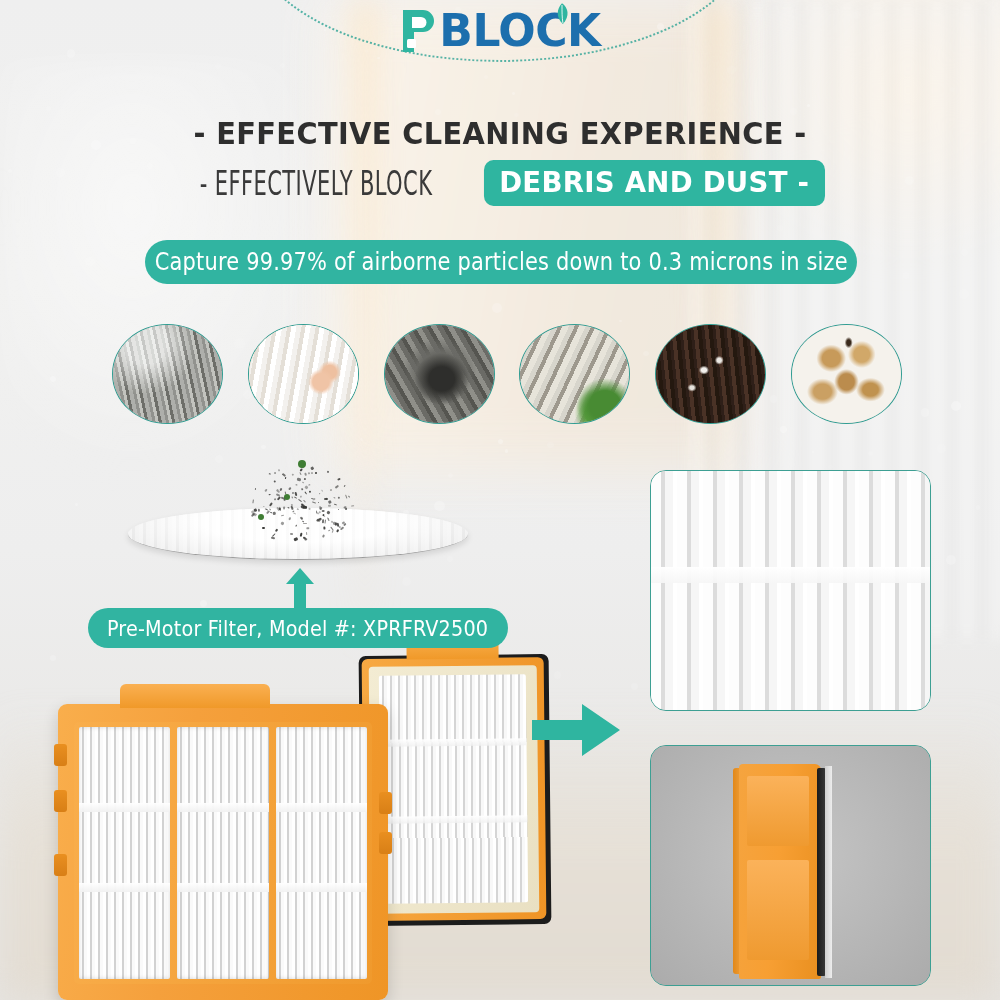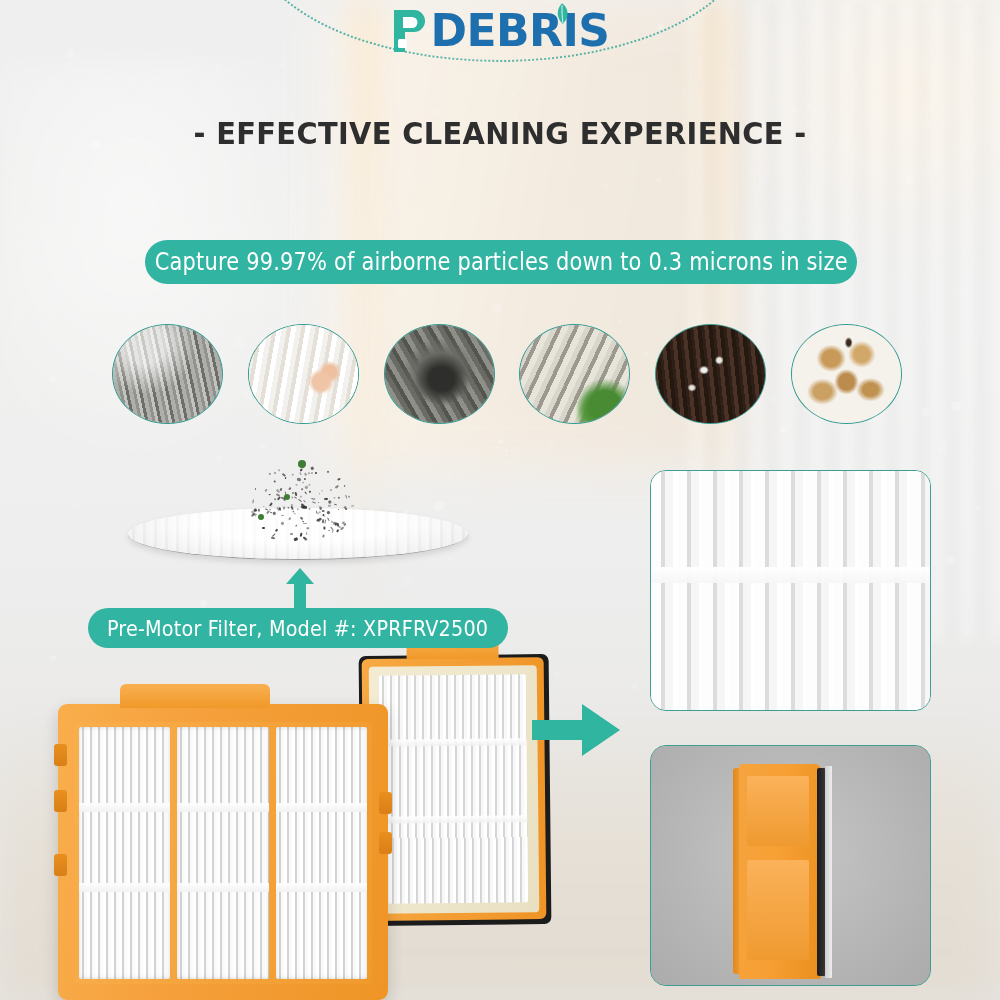--- a/index.html
+++ b/index.html
@@ -441,31 +441,35 @@
 <div id="header">
   <div class="arc"></div>
   <div class="logo-wrap">
     <div class="logo-p">
       <svg viewBox="0 0 38 50" width="38" height="50">
         <path d="M4 4 h20 a11 11 0 0 1 0 22 h-9 v20 h-11 z" fill="#2fb5a0"></path>
         <path d="M13 11 h9 a5.5 5.5 0 0 1 0 11 h-9 z" fill="#ffffff"></path>
         <rect x="8" y="33" width="9" height="9" rx="1.5" fill="#ffffff"></rect>
       </svg>
     </div>
-    <div class="logo-text">DEBRIS</div>
+    <div class="logo-text">BLOCK</div>
 
   </div>
   <svg class="leaf" style="position:absolute;left:553px;top:2px;" width="20" height="26" viewBox="0 0 20 26">
     <path d="M10 1 C17 6 19 15 11 24 C3 17 4 7 10 1 Z" fill="#2fb5a0"></path>
     <path d="M10 3 C10 10 10 17 11 23" stroke="#ffffff" stroke-width="1.1" fill="none" opacity=".85"></path>
   </svg>
 </div>
 
 <div id="headline-block">
   <div class="h-line1">- EFFECTIVE CLEANING EXPERIENCE -</div>
+  <div class="h-line2">
+    <span class="h-thin">- EFFECTIVELY BLOCK</span>
+    <span class="pill-dark">DEBRIS AND DUST -</span>
+  </div>
 </div>
 
 <div id="subtitle-pill">
   <span class="txt">Capture 99.97% of airborne particles down to 0.3 microns in size</span>
 </div>
 
 <div id="circle-row">
     <div class="circ" style="border-color: rgb(47, 157, 146);">
       <div class="tex t-dust"></div>
     </div>

